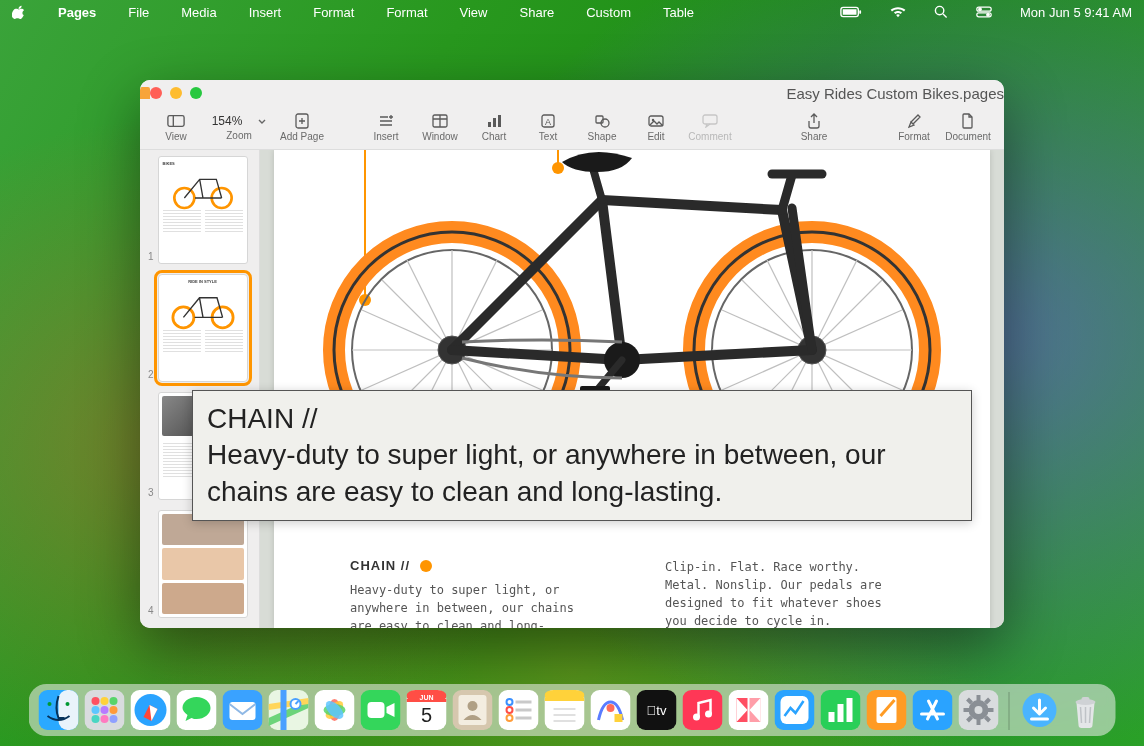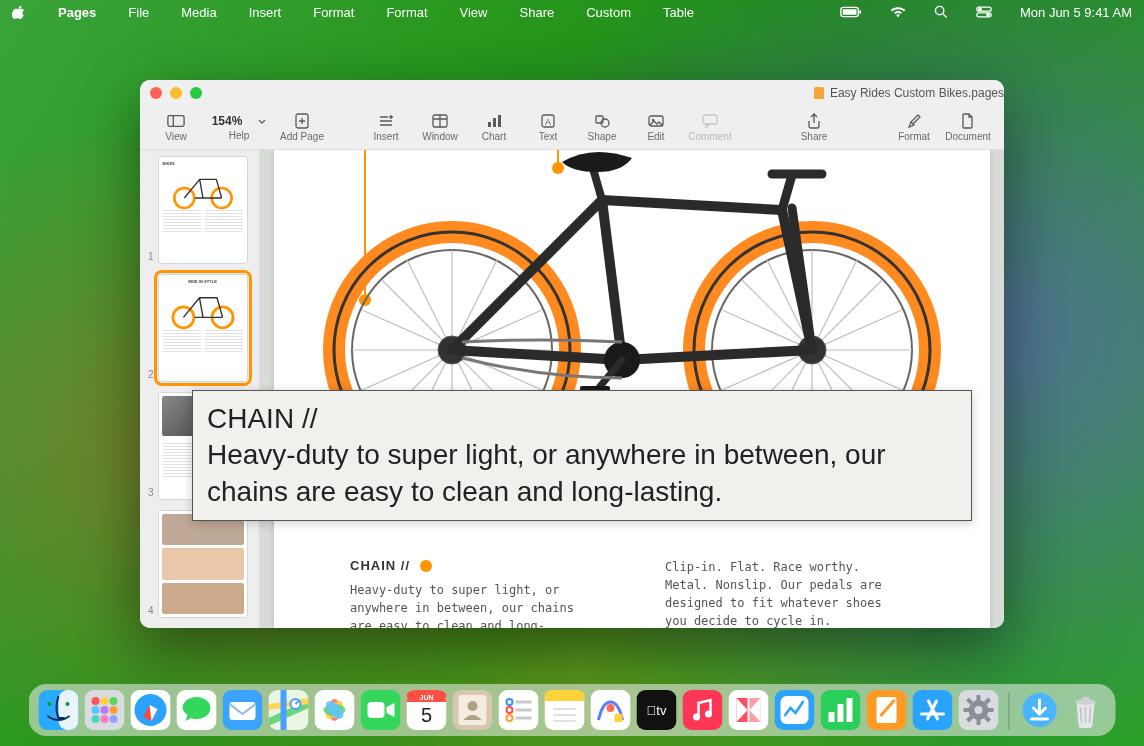--- a/index.html
+++ b/index.html
@@ -27,38 +27,38 @@
 .menubar .icon { display: inline-flex; }
 
 
 .window {
   position: absolute; left: 140px; top: 80px; width: 864px; height: 548px;
   background: #f5f5f7; border-radius: 10px; overflow: hidden;
   box-shadow: 0 20px 60px rgba(0,0,0,0.45);
   display: flex; flex-direction: column;
 }
 .titlebar {
-  height: 26px; display: flex; align-items: center; justify-content: flex-end;
-  font-size: 12px; color: #555; background: #f0efef; position: relative;
+  height: 26px; display: flex; align-items: center; justify-content: space-between;
+  font-size: 15px; color: #555; background: #f0efef; position: relative;
 }
 .traffic { position: absolute; left: 10px; top: 7px; display: flex; gap: 8px; }
 .traffic span { width: 12px; height: 12px; border-radius: 50%; }
 .traffic .r { background:#ff5f57; } .traffic .y { background:#febc2e; } .traffic .g { background:#28c840; }
 .titlebar .doc-icon { width:10px; height:12px; background:#f7a43a; border-radius:2px 2px 0 0; margin-right:6px; display:inline-block; }
 
 .toolbar {
   height: 44px; background: #f0efef; border-bottom: 1px solid #ddd;
   display: flex; align-items: center; padding: 0 10px; gap: 2px;
   font-size: 10px; color: #6a6a6a;
 }
 .tb-btn { display:flex; flex-direction:column; align-items:center; justify-content:center; width:52px; height:40px; border-radius:6px; cursor:default; }
 .tb-btn .ico { height:16px; display:flex; align-items:center; justify-content:center; color:#5a5a5a; }
 .tb-btn .lbl { font-size:10px; margin-top:2px; }
 .toolbar .zoom { width:70px; }
-.toolbar .zoom .zval { font-size:12px; color:#333; display:flex; align-items:center; gap:16px;font-weight:bold;}
+.toolbar .zoom .zval { font-size:12px; color:#333; display:flex; align-items:center; gap:16px;}
 .toolbar .group { display:flex; gap:2px; margin-left: 30px;}
 .toolbar .right-group { display:flex; gap:2px; margin-left:auto; }
 .toolbar .dim { color:#b8b8b8; }
 .toolbar .dim .ico { color:#c6c6c6; }
 
 .body { flex:1; display:flex; min-height:0; }
 .sidebar {
   width: 120px; background:#efeeee; border-right:1px solid #ddd;
   padding: 6px 8px; display:flex; flex-direction:column; gap:10px; overflow:hidden;
 }
@@ -188,21 +188,21 @@
           </span>
         <span class="lbl">View</span>
       </div>
       <div class="tb-btn zoom">
         <span class="zval">
             <span>154%</span>
             <svg width="8" height="5" viewBox="0 0 8 5">
               <path d="M1 1l3 3 3-3" fill="none" stroke="#666" stroke-width="1.4"></path>
             </svg>
           </span>
-        <span class="lbl">Help</span>
+        <span class="lbl">Zoom</span>
       </div>
       <div class="tb-btn">
         <span class="ico">
             <svg width="14" height="16" viewBox="0 0 14 16" fill="none" stroke="#5a5a5a" stroke-width="1.3">
               <rect x="1" y="1" width="12" height="14" rx="2"></rect>
               <line x1="7" y1="5" x2="7" y2="11"></line>
               <line x1="4" y1="8" x2="10" y2="8"></line>
             </svg>
           </span>
         <span class="lbl">Add Page</span>

